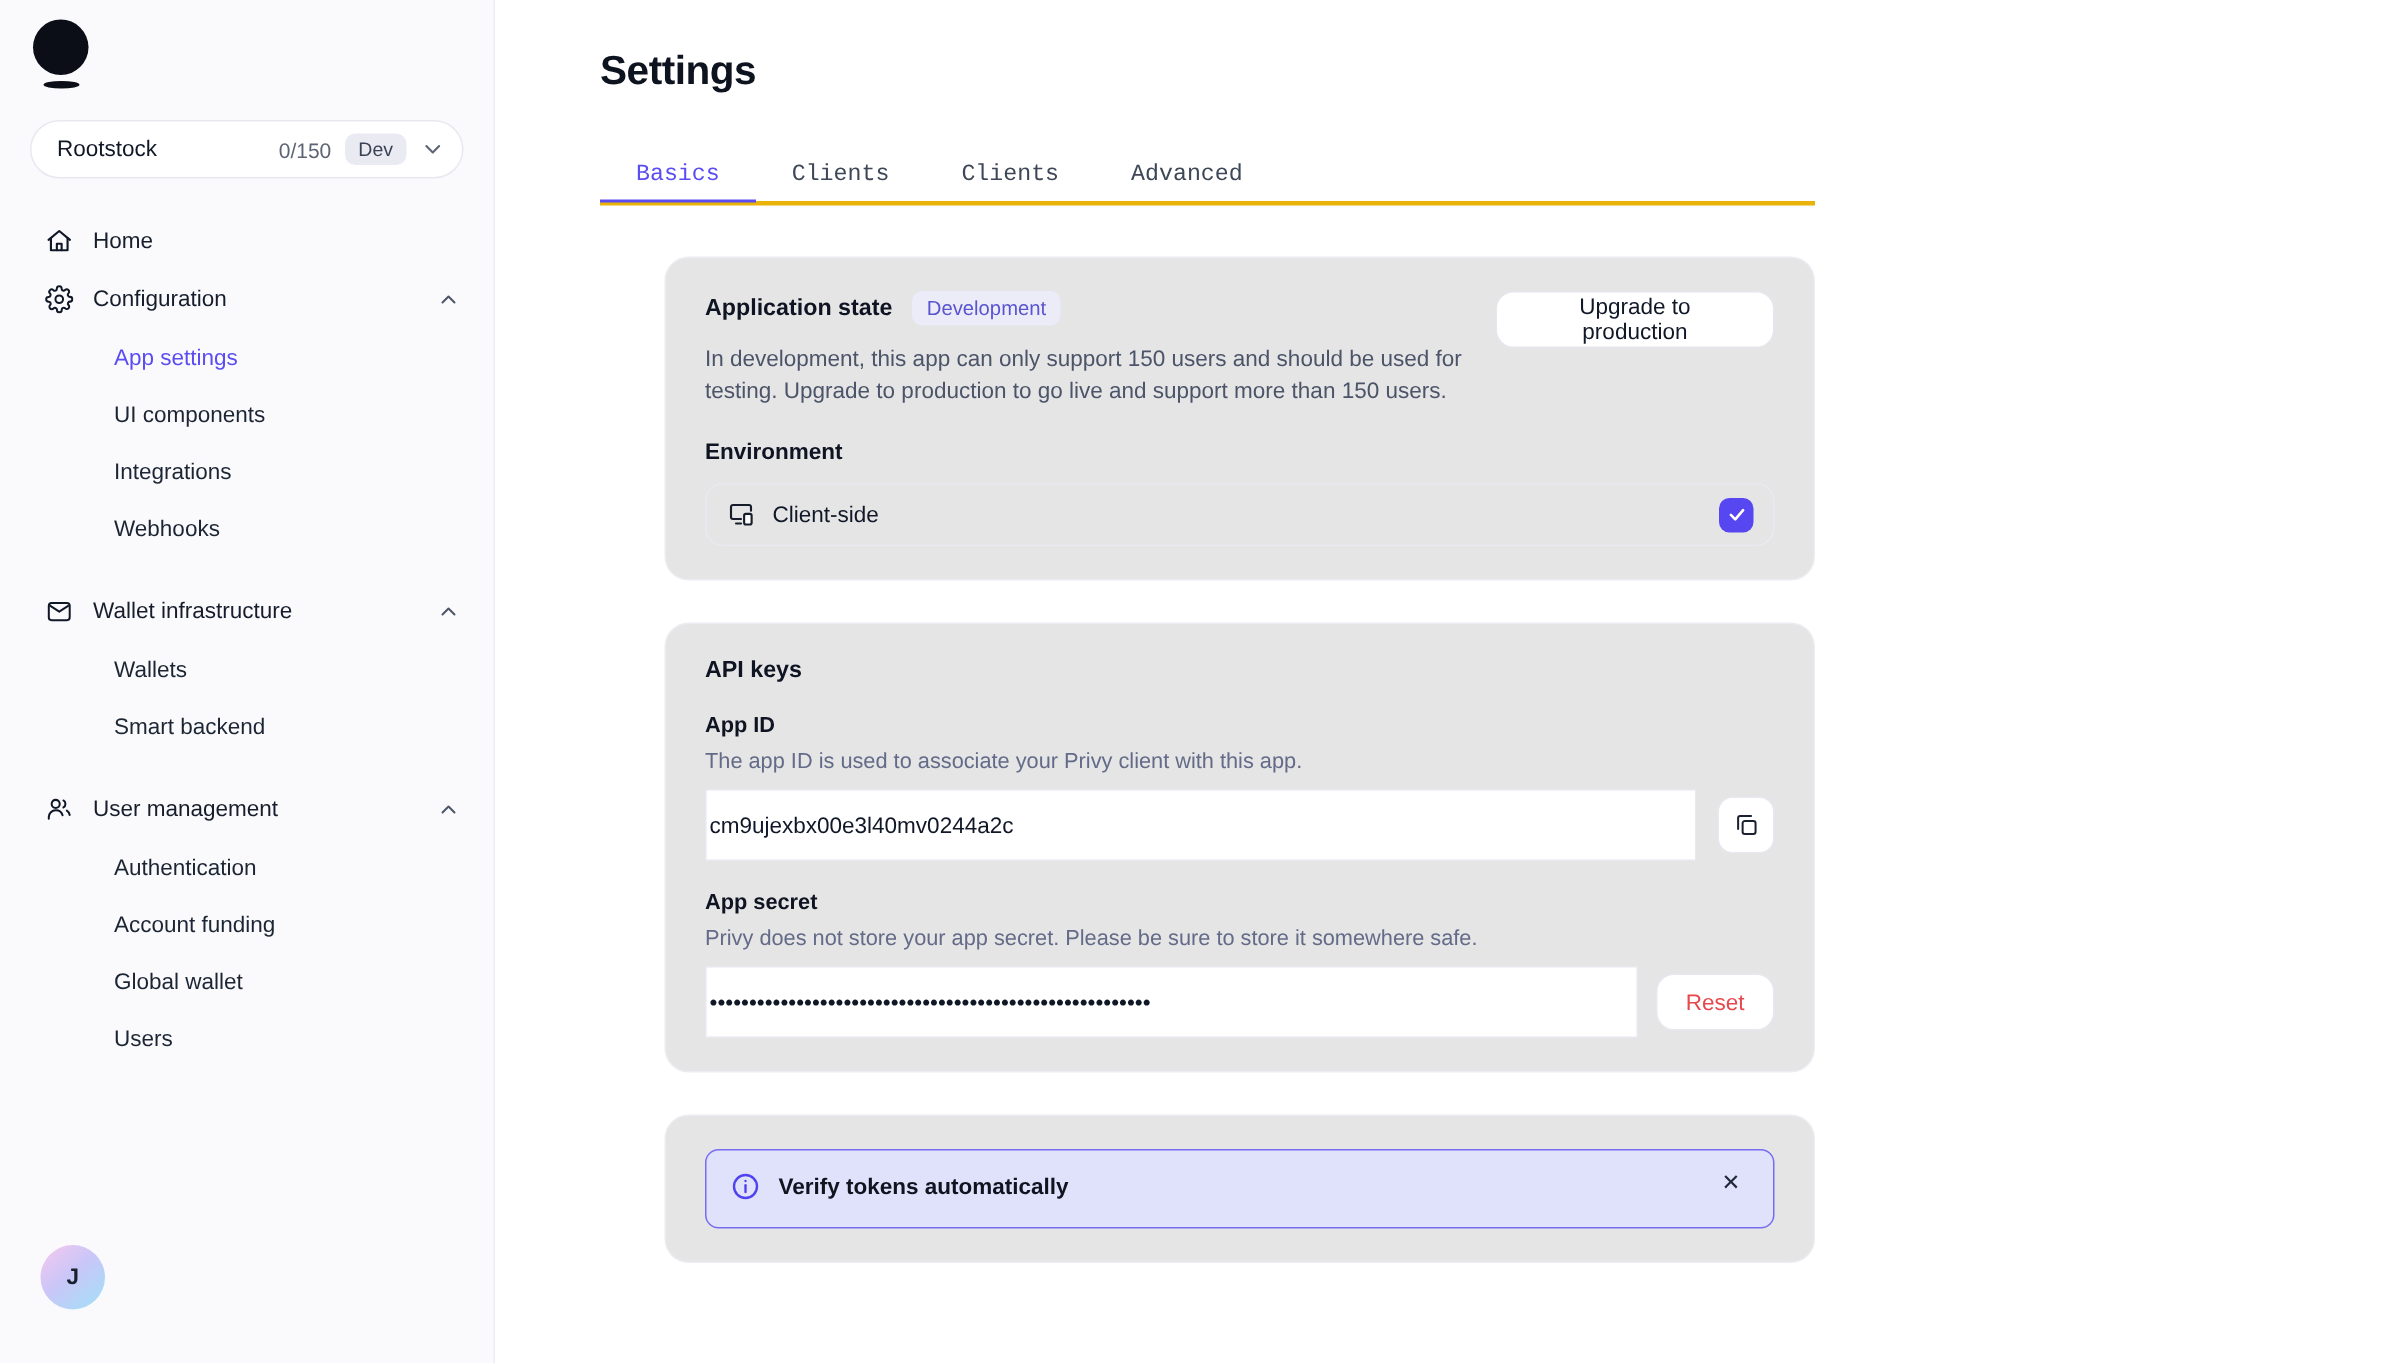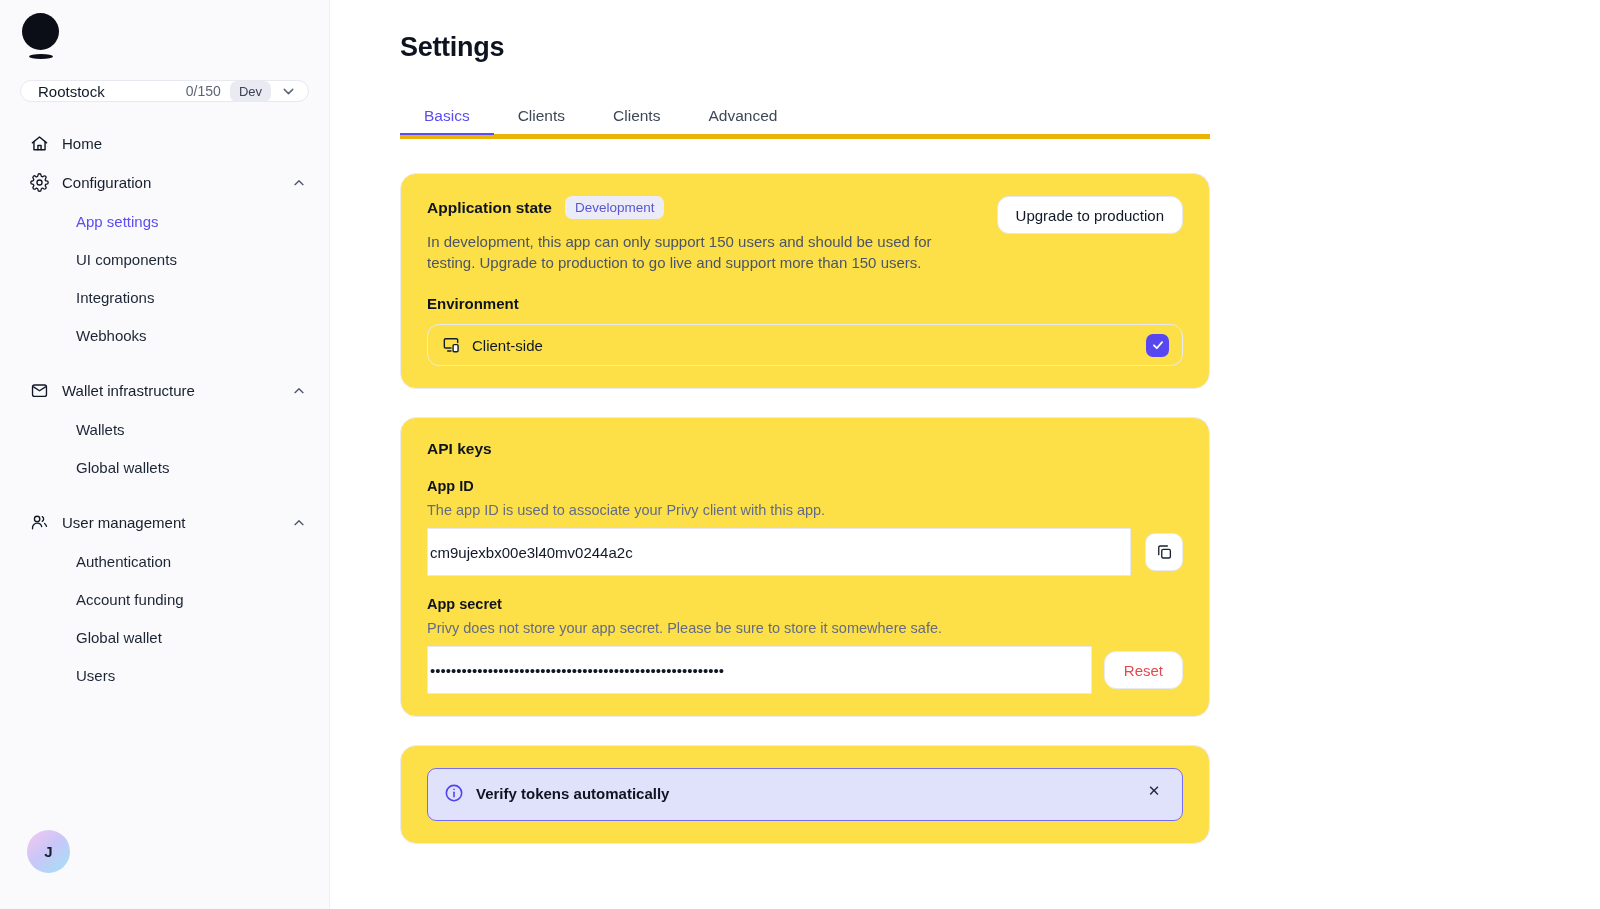--- a/index.html
+++ b/index.html
@@ -15,21 +15,21 @@
   .sidebar {
     width:330px; min-width:330px; height:909px;
     background:#fafafd; border-right:1px solid #ededf3;
     position:relative;
   }
   .logo { margin:13px 0 0 22px; width:38px; cursor:pointer; }
   .logo-circle { width:37px; height:37px; background:#0b0d17; border-radius:50%; }
   .logo-dot { width:24px; height:5px; background:#0b0d17; border-radius:50%; margin:4px 0 0 7px; }
 
   .app-selector {
-    margin:21px 20px 0 20px; height:22px;
+    margin:21px 20px 0 20px; height:39px;
     background:#fff; border:1px solid #e8e8f0; border-radius:20px;
     display:flex; align-items:center; gap:9px; padding:0 11px 0 17px;
     cursor:pointer;
   }
   .app-selector .name { flex:1; font-size:15px; color:#101828; }
   .app-selector .usage { font-size:14px; color:#5d6575; }
   .badge-env {
     background:#e9eaf2; color:#3a4254; font-size:13px;
     padding:3px 9px; border-radius:7px;
   }
@@ -56,31 +56,31 @@
     background:linear-gradient(140deg,#f2c8ef 5%,#cac6f8 45%,#a8dcf7 90%);
     display:flex; align-items:center; justify-content:center;
     font-size:15px; font-weight:700; color:#18202e; cursor:pointer;
   }
 
   
   .main { flex:1; padding:32px 0 0 70px; }
   .content { width:810px; }
   h1.page-title { font-size:27px; font-weight:700; color:#0e1320; letter-spacing:-0.3px; }
 
-  .tabs { display:flex; margin-top:35px; border-bottom:5px solid #eab308; }
+  .tabs { display:flex; margin-top:35px; border-bottom:3px solid #eab308;font-family:Liberation Mono, monospace; }
   .tab {
     padding:0 24px; height:37px; display:flex; align-items:center;
     font-size:15.5px; font-weight:500; color:#3e4757;
     border-bottom:2px solid transparent; margin-bottom:-1px; cursor:pointer;
   }
   .tab.active { color:#5B4DF1; border-bottom-color:#5B4DF1; }
 
   .card {
     border:1px solid #ececf3; border-radius:16px;
-    background:#fde047; padding:22px 26px; margin-top:34px;
+    background:#e5e5e5; padding:22px 26px; margin-top:34px;margin-left:43px;
   }
   .card + .card { margin-top:28px; }
 
   
   .card-head { display:flex; justify-content:space-between; align-items:flex-start; }
   .title-row { display:flex; align-items:center; gap:13px; }
   .card-title { font-size:15.5px; font-weight:700; color:#0f1423; }
   .badge-dev {
     background:#ececf9; color:#5a55cf; font-size:13.5px;
     padding:4px 10px; border-radius:7px;
@@ -219,21 +219,21 @@
       <span>Wallet infrastructure</span>
       <svg class="chev" viewBox="0 0 24 24" fill="none" stroke="currentColor" stroke-width="2" stroke-linecap="round" stroke-linejoin="round">
           <path d="m6 14.5 6-6 6 6"></path>
         </svg>
     </div>
 
     <div class="sub-item">
       <span>Wallets</span>
     </div>
     <div class="sub-item">
-      <span>Global wallets</span>
+      <span>Smart backend</span>
     </div>
 
     <div class="nav-gap"></div>
 
     <div class="nav-item">
       <svg class="nicon" viewBox="0 0 24 24" fill="none" stroke="currentColor" stroke-width="1.7" stroke-linecap="round" stroke-linejoin="round">
           <circle cx="9" cy="7.5" r="3.4"></circle>
           <path d="M3.2 20v-1.4a5.8 5.8 0 0 1 5.8-5.8h.2a5.8 5.8 0 0 1 5.6 4.3"></path>
           <path d="M15.5 4.6a3.4 3.4 0 0 1 0 5.9"></path>
           <path d="M18.4 13.2a5.8 5.8 0 0 1 2.4 3.6"></path>

